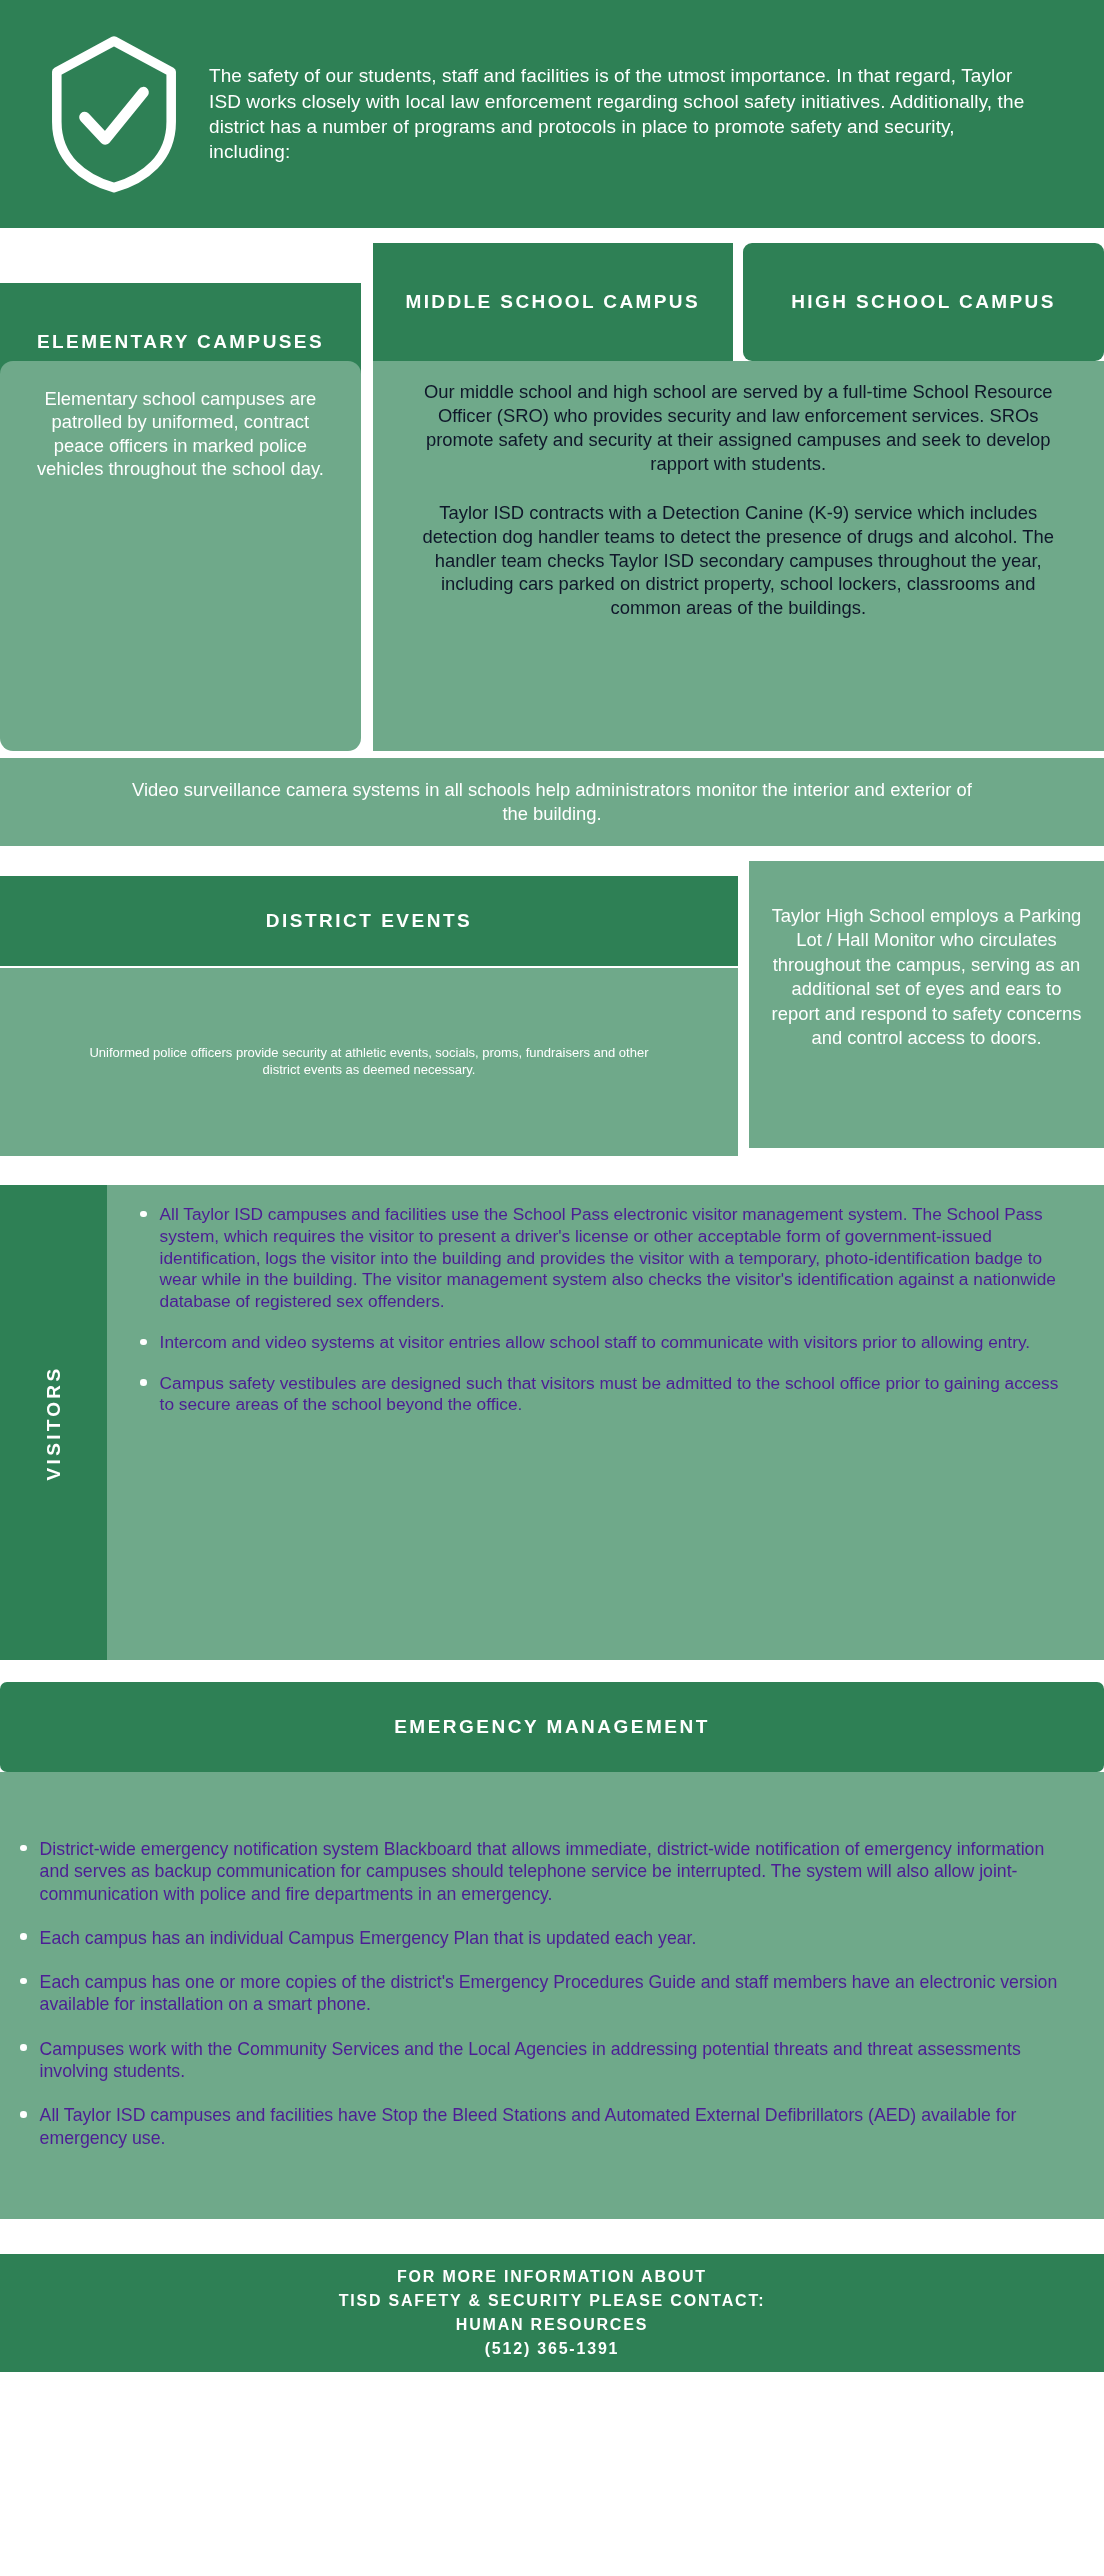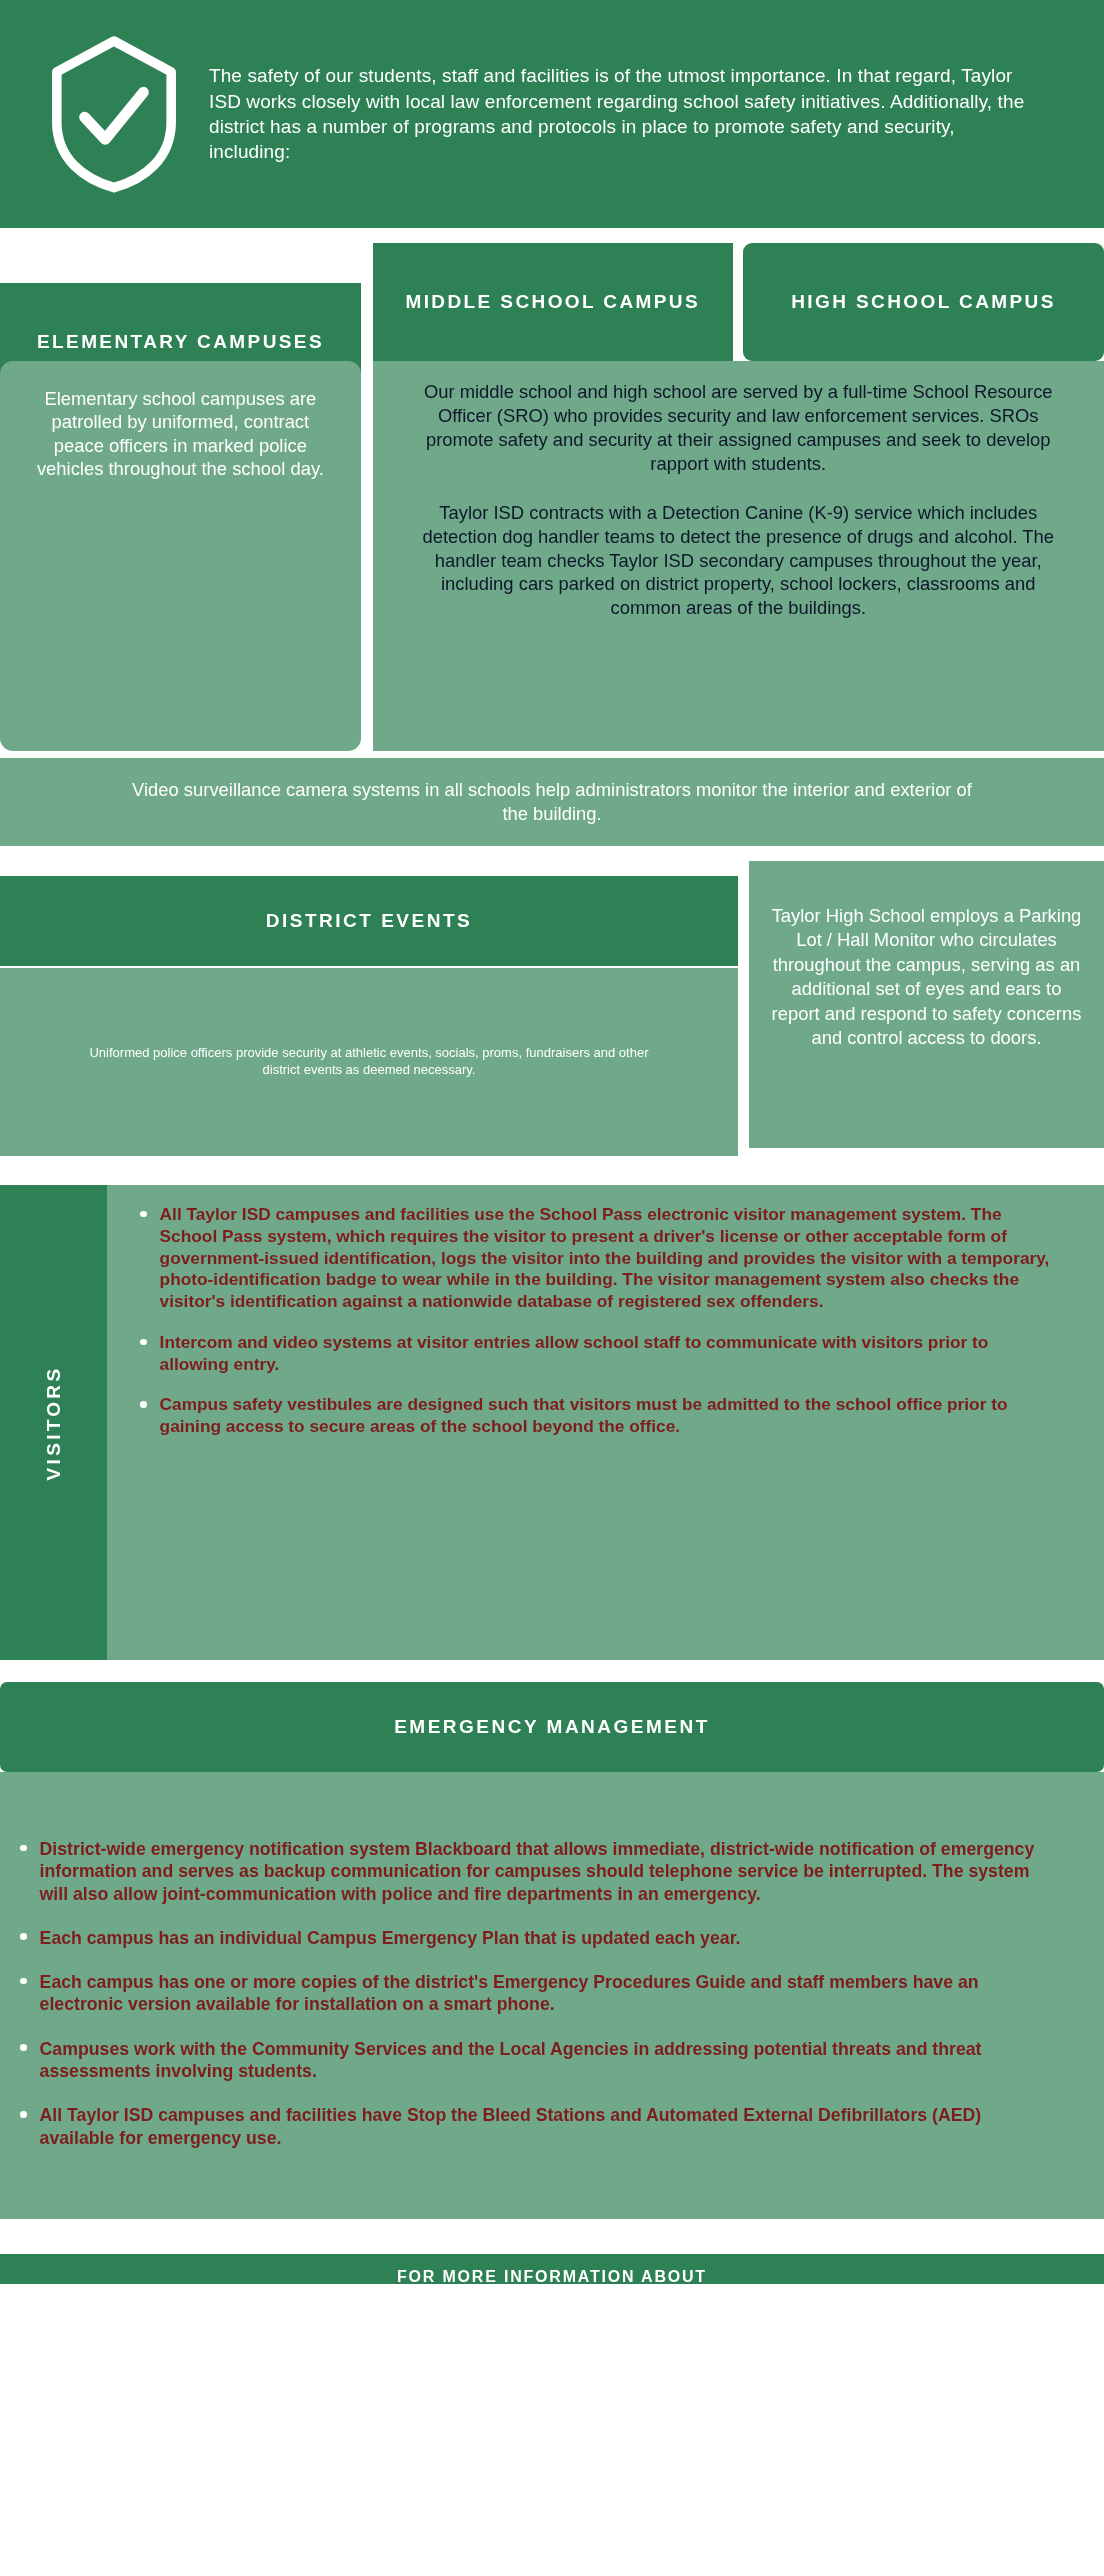--- a/index.html
+++ b/index.html
@@ -9,21 +9,21 @@
   }
   body {
     width: 1104px;
     height: 2576px;
     font-family: "Liberation Sans", sans-serif;
     -webkit-font-smoothing: antialiased;
   }
   .page {
     position: relative;
     width: 1104px;
-    height: 2284px;
+    height: 2576px;
     background: #ffffff;
     overflow: hidden;
   }
 
   
   .dark  { background: #2E8055; }
   .light { background: #6FA98A; }
 
   .txt {
     color: #ffffff;
@@ -212,22 +212,22 @@
 
   ul.bul {
     list-style: none;
     margin: 0;
     padding: 0;
   }
   ul.bul li {
     position: relative;
     padding-left: 23.6px;
     margin-bottom: 19px;
-    color: #7f1d1d;
-    font-weight: 700;
+    color: #4c1d95;
+    font-weight: 400;
     font-size: 17.3px;
     line-height: 1.26;
   }
   ul.bul li:last-child { margin-bottom: 0; }
   ul.bul li .dot {
     position: absolute;
     left: 4.4px;
     top: 6.6px;
     width: 6.6px; height: 6.6px;
     border-radius: 50%;

